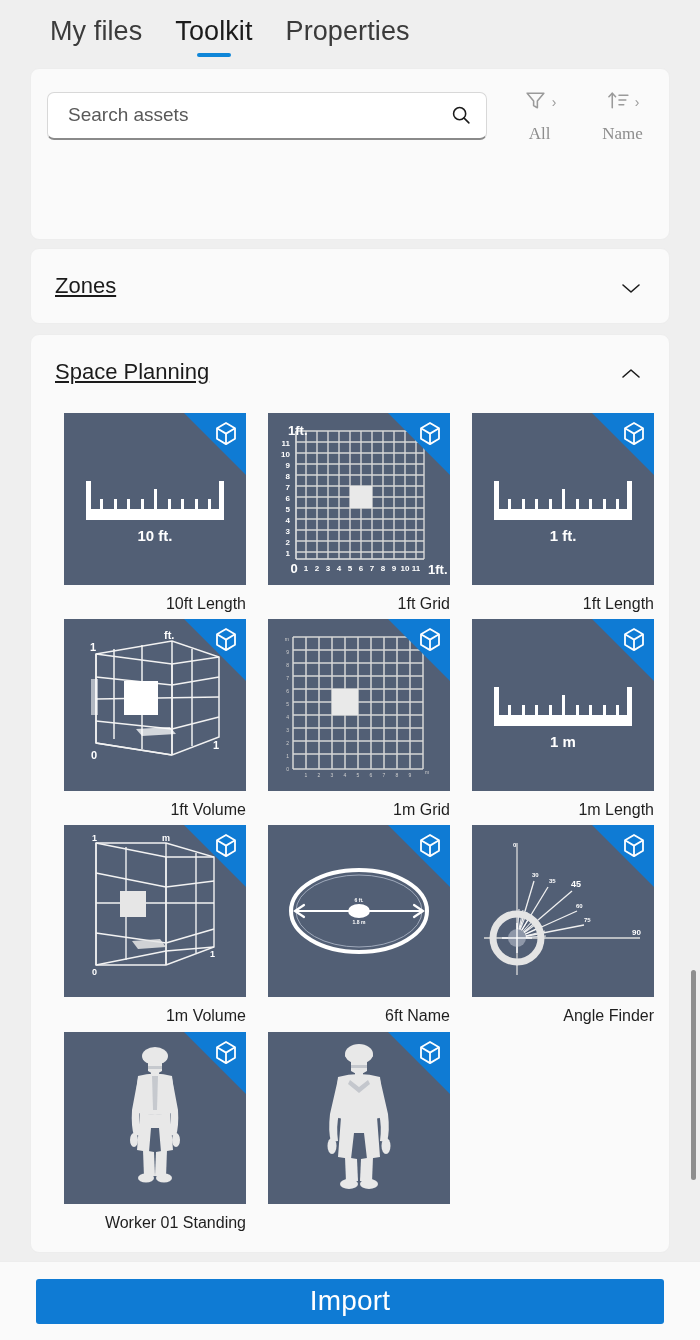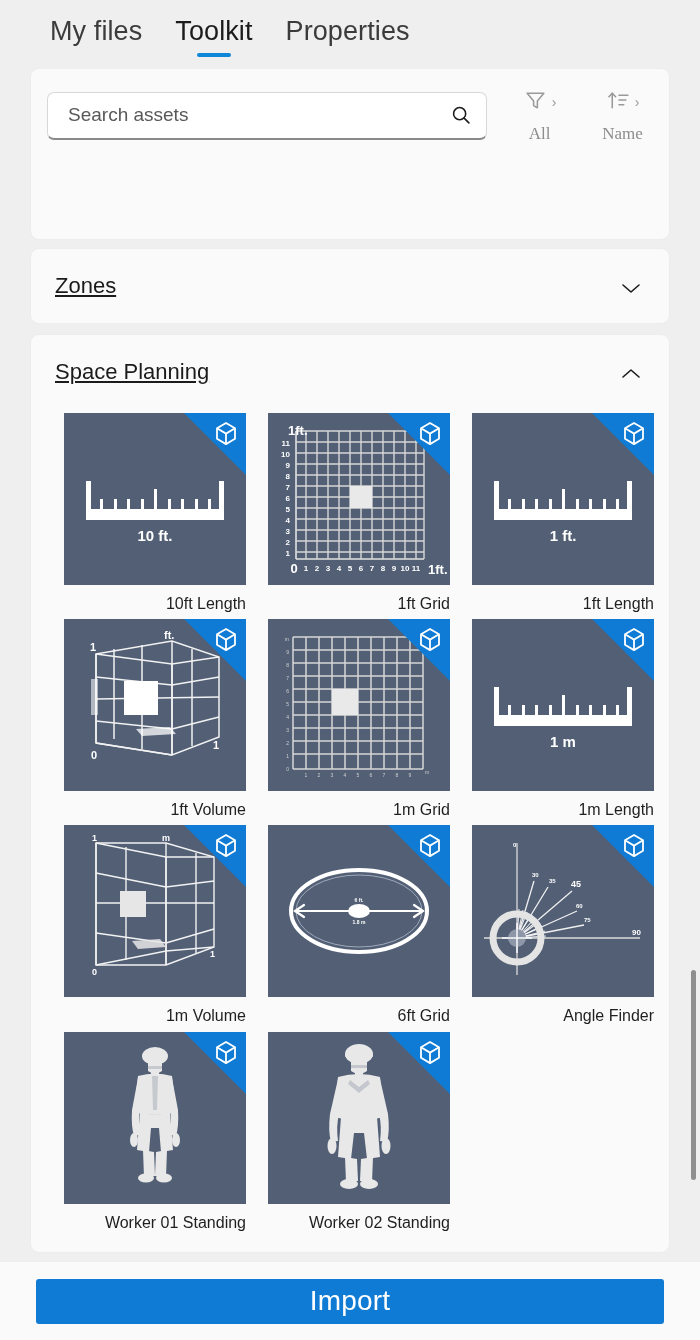--- a/index.html
+++ b/index.html
@@ -631,21 +631,21 @@
         </svg>
         <svg class="badge" viewBox="0 0 62 62">
           <polygon points="0,0 62,0 62,62" fill="#0f7bd4"></polygon>
           <g fill="none" stroke="#ffffff" stroke-width="1.8" stroke-linejoin="round">
             <polygon points="42,10 51,15.3 51,25.8 42,31.1 33,25.8 33,15.3"></polygon>
             <polyline points="33,15.3 42,20.6 51,15.3"></polyline>
             <line x1="42" y1="20.6" x2="42" y2="31.1"></line>
           </g>
         </svg>
       </div>
-      <div class="asset-label">6ft Grid</div>
+      <div class="asset-label">6ft Name</div>
     </div>
 
     <div class="asset-cell">
       <div class="thumb">
         <svg width="182" height="172" viewBox="0 0 182 172">
           <g stroke="#dcdcdc" stroke-width="1.3" fill="none">
             <line x1="45" y1="18" x2="45" y2="150"></line>
             <line x1="12" y1="113" x2="168" y2="113"></line>
           </g>
           <g stroke="#f0f0f0" stroke-width="1.3" fill="none">
@@ -756,21 +756,20 @@
         </svg>
         <svg class="badge" viewBox="0 0 62 62">
           <polygon points="0,0 62,0 62,62" fill="#0f7bd4"></polygon>
           <g fill="none" stroke="#ffffff" stroke-width="1.8" stroke-linejoin="round">
             <polygon points="42,10 51,15.3 51,25.8 42,31.1 33,25.8 33,15.3"></polygon>
             <polyline points="33,15.3 42,20.6 51,15.3"></polyline>
             <line x1="42" y1="20.6" x2="42" y2="31.1"></line>
           </g>
         </svg>
       </div>
-      <div class="asset-label">Worker 02 Standing</div>
     </div>
 
   </div>
 </div>
 
 <div class="scrollbar-track"></div>
 <div class="scrollbar-thumb"></div>
 
 <div class="footer">
   <div class="footer-inner">

